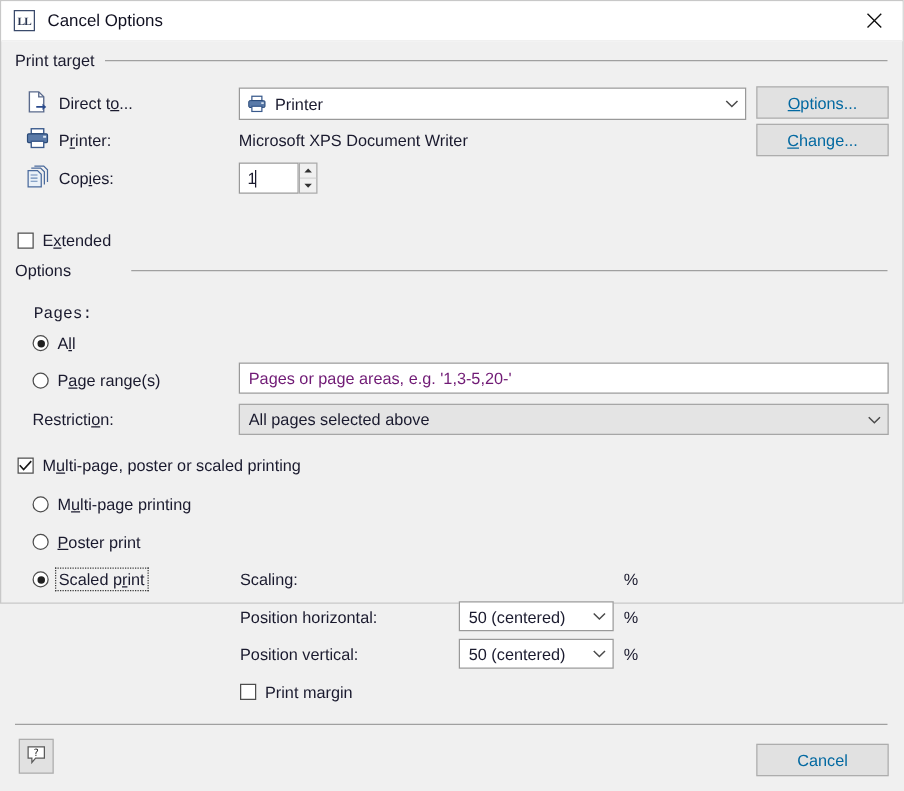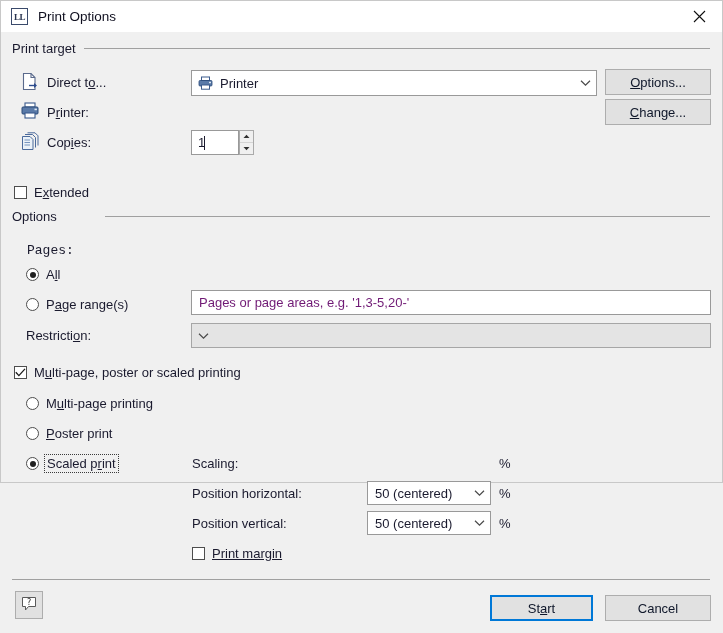--- a/index.html
+++ b/index.html
@@ -186,21 +186,21 @@
   .spin .sb:first-child { border-bottom: 1px solid #d4d4d4; }
   .spin svg { display: block; }
 
   
   .btn {
     position: absolute;
     box-sizing: border-box;
     background: #e1e1e1;
     border: 1px solid #adadad;
     font-size: 13px;
-    color: #0f172a;
+    color: #0369a1;
     display: flex;
     align-items: center;
     justify-content: center;
     cursor: default;
     font-family: "Liberation Sans", sans-serif;
   }
   .btn.default {
     border: 2px solid #0078d7;
     background: #e1e1e1;
   }
@@ -284,21 +284,21 @@
     color: #1a1a2e;
   }
 </style>
 </head>
 <body>
 
 <div class="dialog">
 
   <div class="titlebar">
     <div class="app-icon">LL</div>
-    <div class="title-text">Print Options</div>
+    <div class="title-text">Cancel Options</div>
     <div class="close-btn">
       <span>
         <svg width="13" height="13" viewBox="0 0 13 13">
           <path d="M1 1 L12 12 M12 1 L1 12" stroke="#101010" stroke-width="1.1" fill="none"></path>
         </svg>
       </span>
     </div>
   </div>
 
   <div class="group-head" style="top:40px;">
@@ -339,20 +339,21 @@
 
   <div class="row-icon" style="left:20px; top:101px;">
     <svg width="18" height="17" viewBox="0 0 18 17">
       <rect x="4" y="1" width="10" height="4" fill="#ffffff" stroke="#3a5a8c" stroke-width="1.1"></rect>
       <rect x="1" y="5" width="16" height="7" rx="1" fill="#5a7aa8" stroke="#2a4a78" stroke-width="1"></rect>
       <rect x="4" y="11" width="10" height="5" fill="#ffffff" stroke="#3a5a8c" stroke-width="1.1"></rect>
       <rect x="13.5" y="6.6" width="2.4" height="1.6" fill="#dce8f4"></rect>
     </svg>
   </div>
   <div class="lbl" style="left:46px; top:104px;"><span>P</span><span class="u">r</span><span>inter:</span></div>
+  <div class="lbl" style="left:190px; top:104px;">Microsoft XPS Document Writer</div>
 
   <div class="btn" style="left:604px; top:98px; width:106px; height:26px;">
     <span><span class="u">C</span><span>hange...</span></span>
   </div>
 
   <div class="row-icon" style="left:20px; top:131px;">
     <svg width="18" height="19" viewBox="0 0 18 19">
       <path d="M1.5 4.5 H9 L12 7.5 V17.5 H1.5 Z" fill="#eaf1f8" stroke="#4a6a9c" stroke-width="1"></path>
       <path d="M4 2.5 H11.5 L14.5 5.5 V15.5" fill="none" stroke="#4a6a9c" stroke-width="1"></path>
       <path d="M6.5 0.8 H14 L17 3.8 V13.5" fill="none" stroke="#4a6a9c" stroke-width="1"></path>
@@ -405,20 +406,21 @@
     <span class="rad"></span>
     <span class="lbl" style="position:static;"><span>P</span><span class="u">a</span><span>ge range(s)</span></span>
   </div>
 
   <div class="tinput" style="left:190px; top:289px; width:520px; height:25px;">
     <span class="ph">Pages or page areas, e.g. '1,3-5,20-'</span>
   </div>
 
   <div class="lbl" style="left:25px; top:327px;"><span>Restricti</span><span class="u">o</span><span>n:</span></div>
   <div class="combo gray" style="left:190px; top:322px; width:520px; height:25px;">
+    <span class="combo-text">All pages selected above</span>
     <span class="chev">
       <svg width="11" height="8" viewBox="0 0 11 8">
           <path d="M1 1.8 L5.5 6.2 L10 1.8" stroke="#4a4a4a" stroke-width="1.2" fill="none"></path>
         </svg>
     </span>
   </div>
 
   <div class="cbx-row" style="left:13px; top:364px;">
     <span class="cbx">
       <svg width="11" height="9" viewBox="0 0 11 9">
@@ -463,37 +465,34 @@
   <div class="combo" style="left:366px; top:510px; width:124px; height:24px;">
     <span class="combo-text">50 (centered)</span>
     <span class="chev">
       <svg width="11" height="8" viewBox="0 0 11 8">
           <path d="M1 1.8 L5.5 6.2 L10 1.8" stroke="#4a4a4a" stroke-width="1.2" fill="none"></path>
         </svg>
     </span>
   </div>
   <div class="pct" style="left:498px; top:515px;">%</div>
 
-  <div class="cbx-row" style="left:191px; top:545px;text-decoration:underline;">
+  <div class="cbx-row" style="left:191px; top:545px;">
     <span class="cbx"></span>
     <span class="lbl" style="position:static;">Print margin</span>
   </div>
 
   <div class="bottom-sep" style="top:578px;"></div>
 
   <div class="help-btn" style="left:14px; top:590px; width:28px; height:28px;">
     <span>
       <svg width="16" height="16" viewBox="0 0 16 16">
         <path d="M1.5 1.5 H14.5 V10.5 H7.5 L4.5 14 V10.5 H1.5 Z" fill="#ffffff" stroke="#5a5a5a" stroke-width="1"></path>
         <text x="8" y="8.6" font-size="8" text-anchor="middle" fill="#2a2a2a" font-family="DejaVu Sans, sans-serif">?</text>
       </svg>
     </span>
   </div>
 
-  <div class="btn default" style="left:489px; top:594px; width:103px; height:26px;">
-    <span><span>St</span><span class="u">a</span><span>rt</span></span>
-  </div>
 
   <div class="btn" style="left:604px; top:594px; width:106px; height:26px;">
     <span>Cancel</span>
   </div>
 
 </div>
 
 </body></html>

